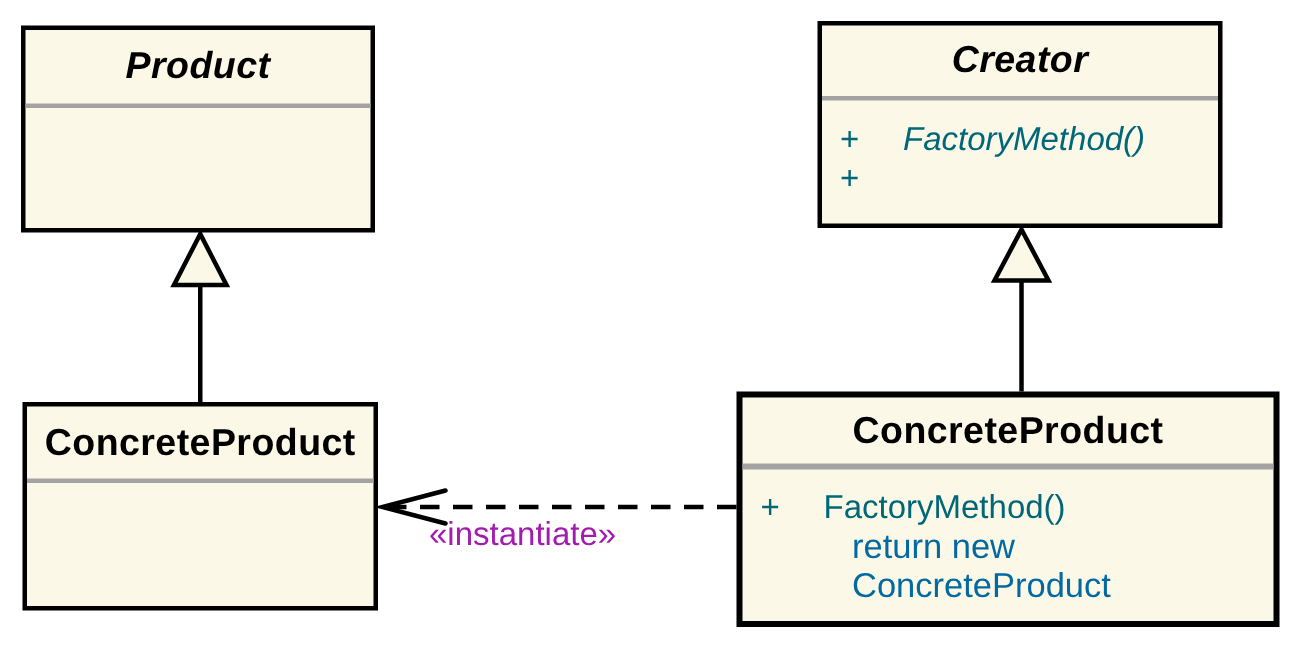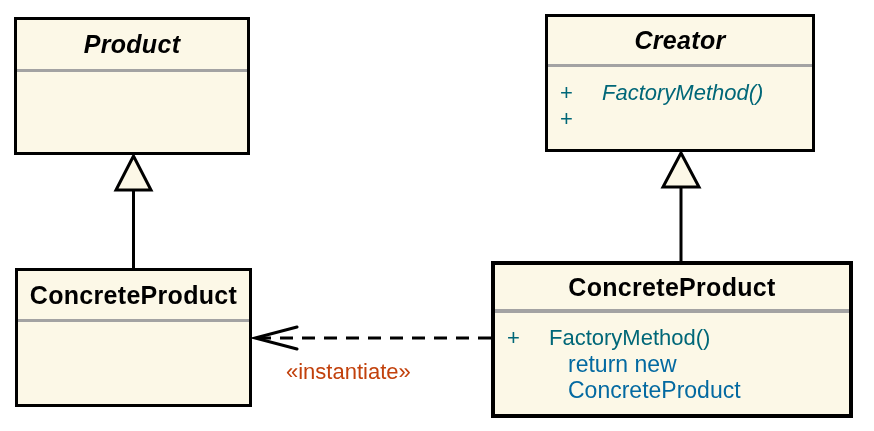--- a/index.html
+++ b/index.html
@@ -62,24 +62,23 @@
   .method-name.abstract { font-style: italic; }
   .note-line {
     font-size: 23px;
     line-height: 26px;
     color: #0369a1;
     white-space: nowrap;
   }
   .stereotype-label {
     position: absolute;
     font-size: 22px;
-    color: #c2410c;
+    color: #a21caf;
     white-space: nowrap;
     z-index: 4;
-    margin-top: 16px;
   }
 </style>
 </head>
 <body>
 
 <div class="canvas">
 
   <svg class="edges" viewBox="0 0 874 431" xmlns="http://www.w3.org/2000/svg">
 
     <g>

